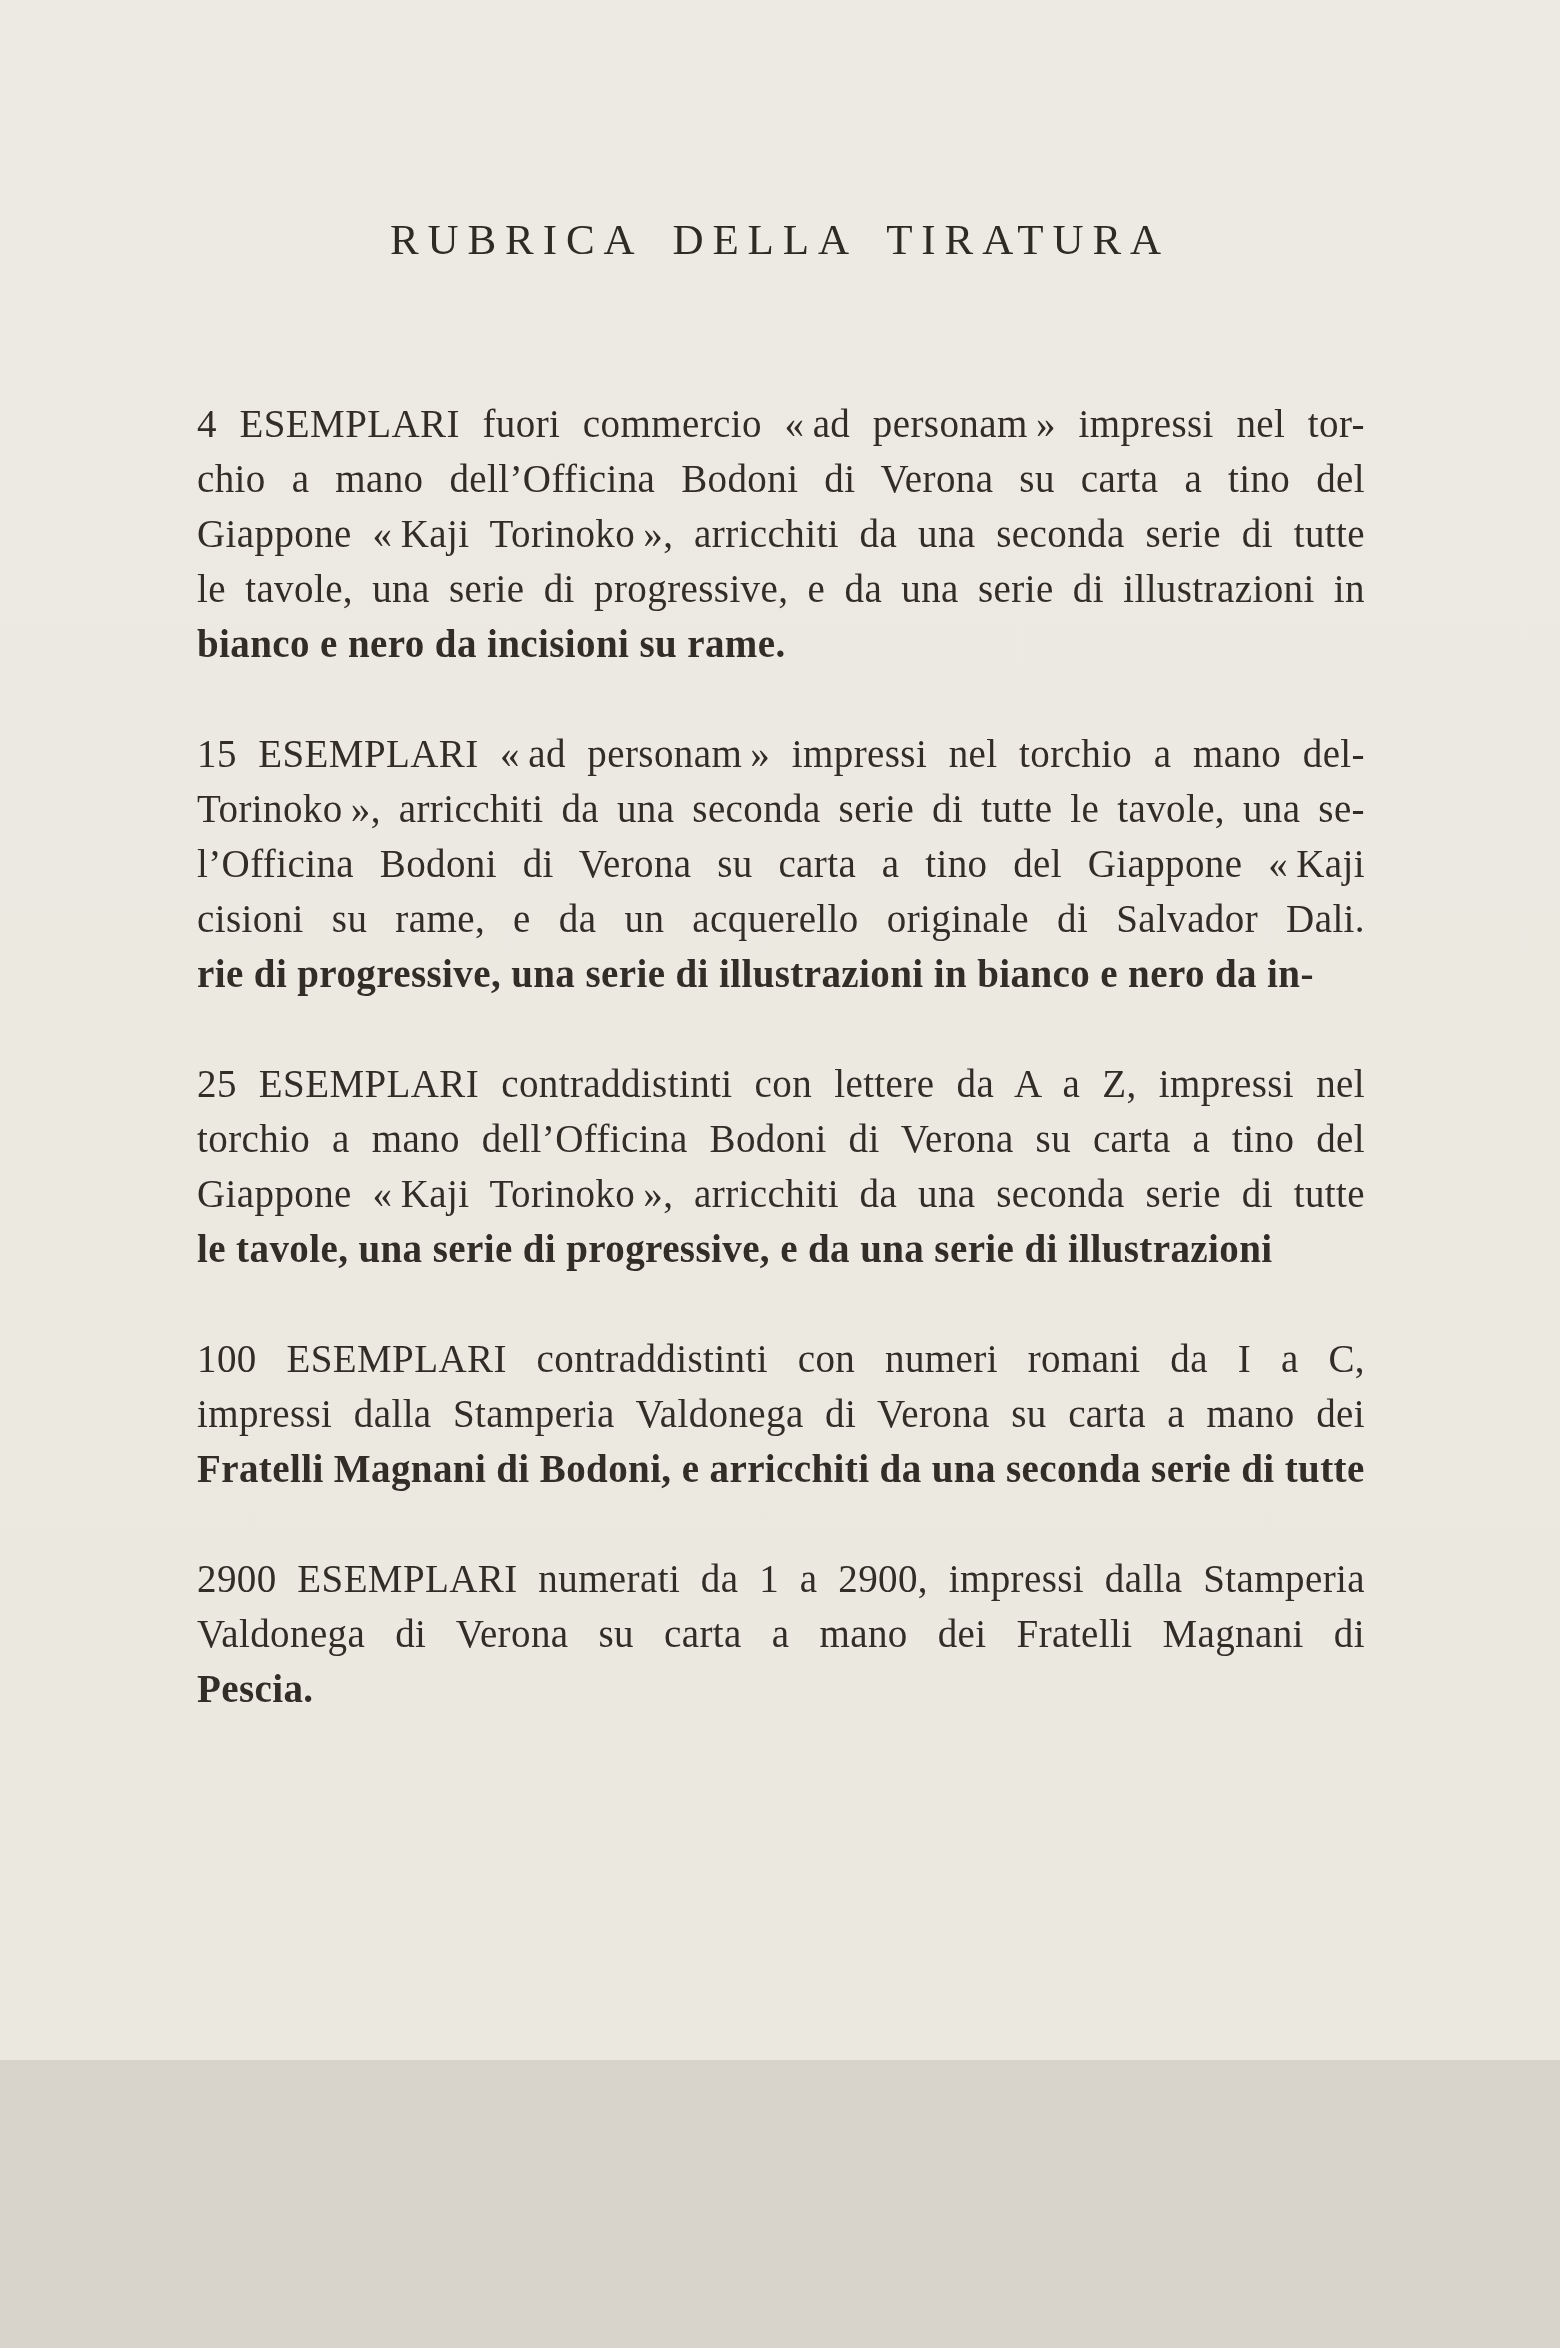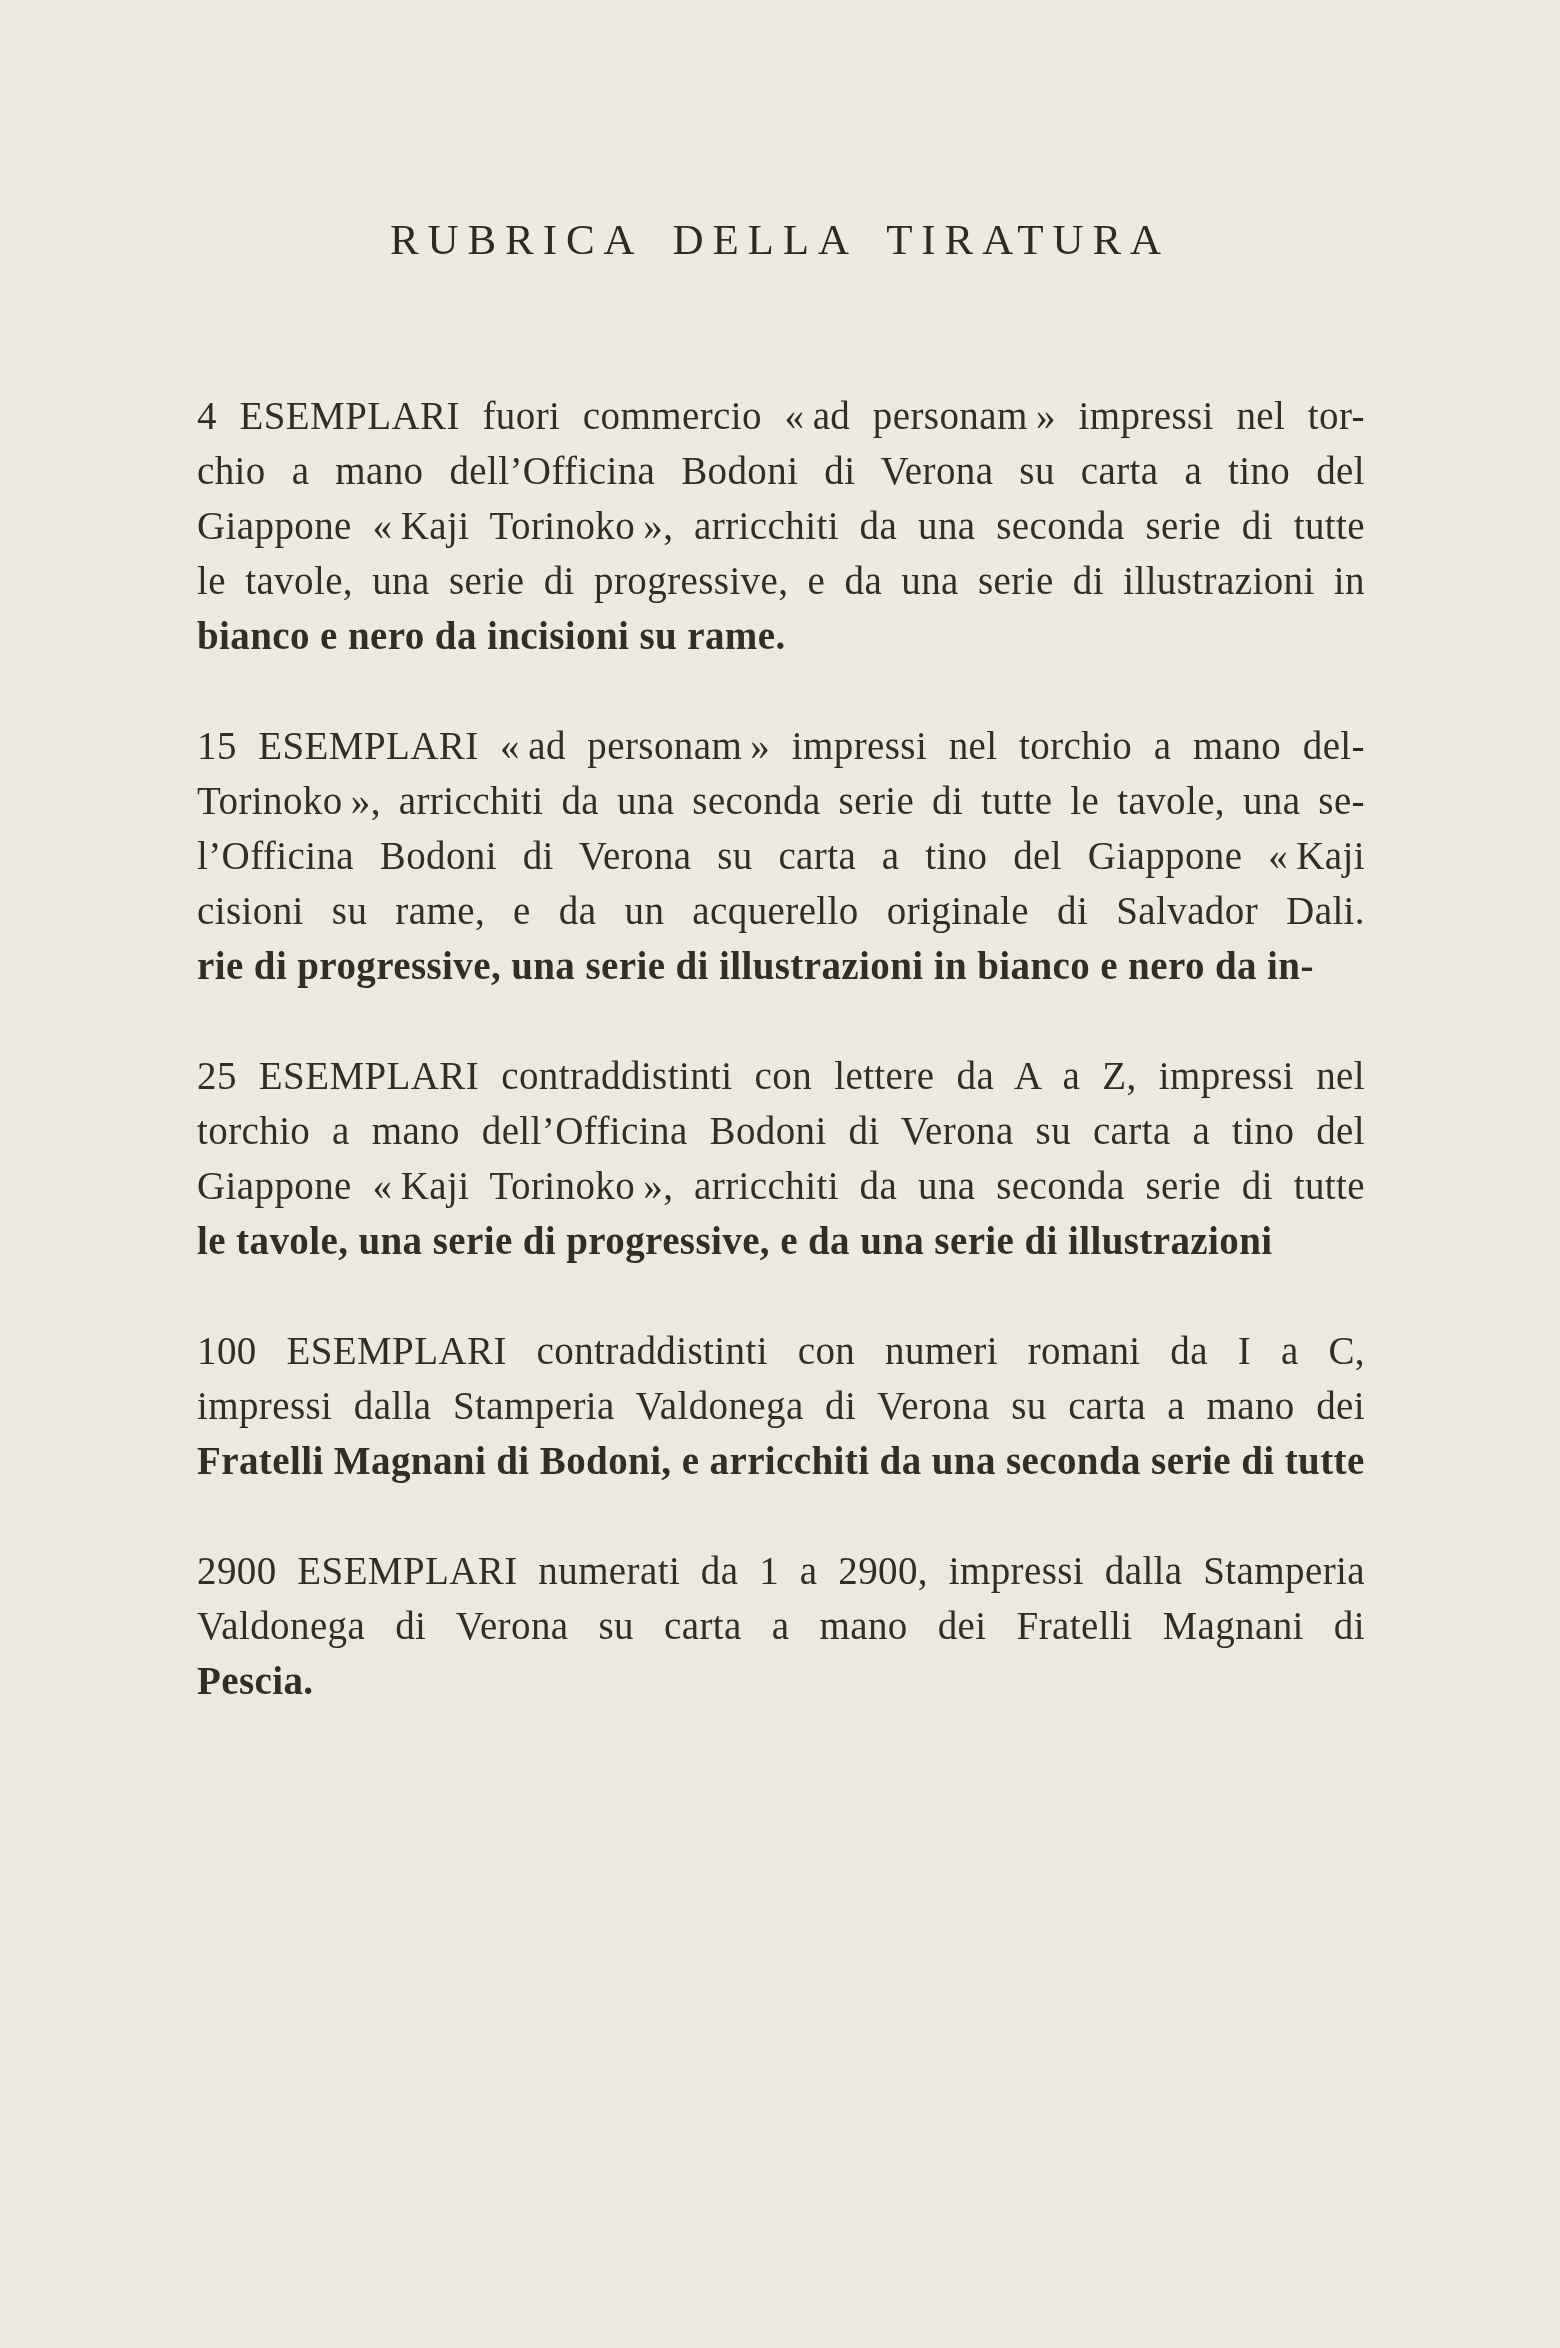--- a/index.html
+++ b/index.html
@@ -3,21 +3,21 @@
 <meta charset="utf-8">
 <style>
   html, body {
     margin: 0;
     padding: 0;
     background: #d8d4cc;
   }
   .page {
     position: relative;
     width: 1560px;
-    height: 2348px;
+    height: 2060px;
     margin: 0 auto;
     background: linear-gradient(180deg, #edeae3 0%, #ece9e1 55%, #ebe8e0 100%);
     overflow: hidden;
     font-family: "Liberation Serif", "DejaVu Serif", serif;
     color: #322d27;
   }
   .page-title {
     position: absolute;
     top: 215px;
     left: 0;
@@ -25,21 +25,21 @@
     text-align: center;
     font-size: 43px;
     font-weight: 400;
     letter-spacing: 8.9px;
     word-spacing: 11.8px;
     color: #2e2a24;
     white-space: nowrap;
   }
   .text-block {
     position: absolute;
-    top: 388px;
+    top: 396px;
     left: 197px;
     width: 1168px;
   }
   .paragraph {
     margin: 0 0 55px 0;
     font-size: 39px;
     line-height: 55px;
     letter-spacing: 0.4px;
   }
   .paragraph .line {

